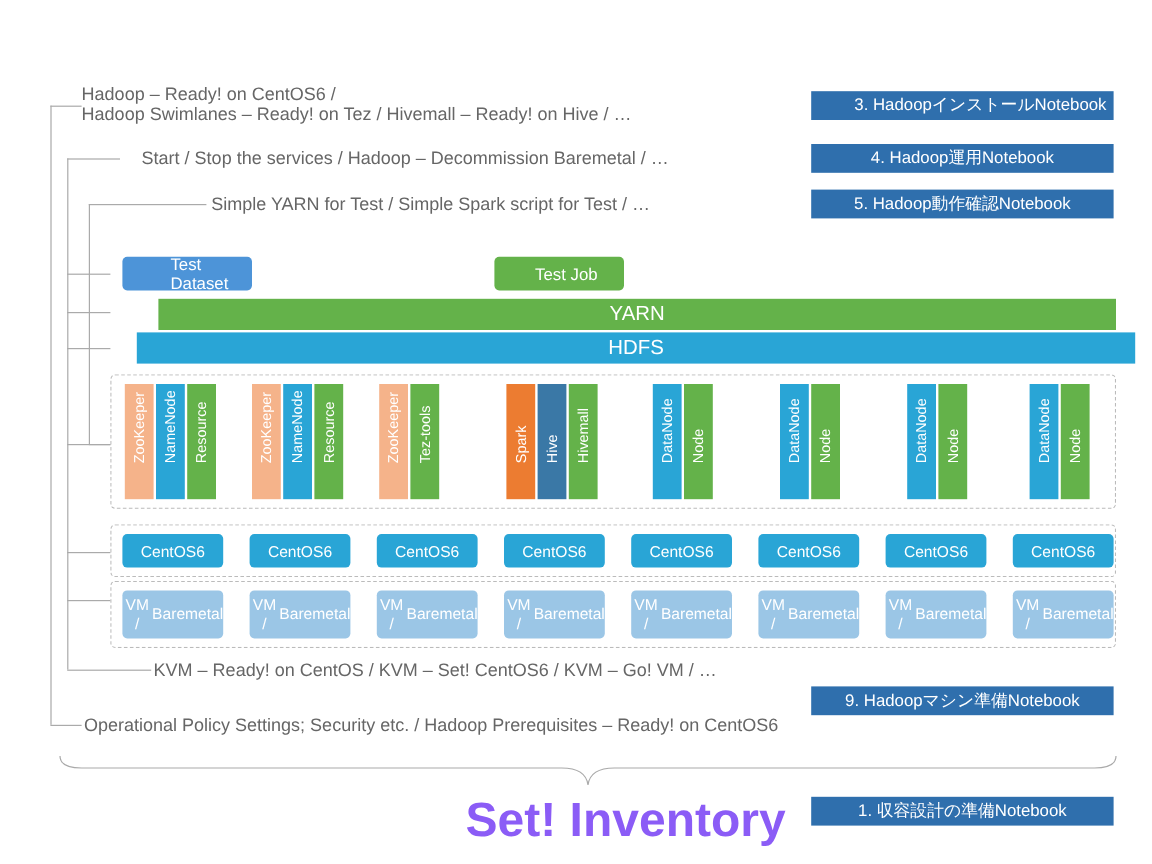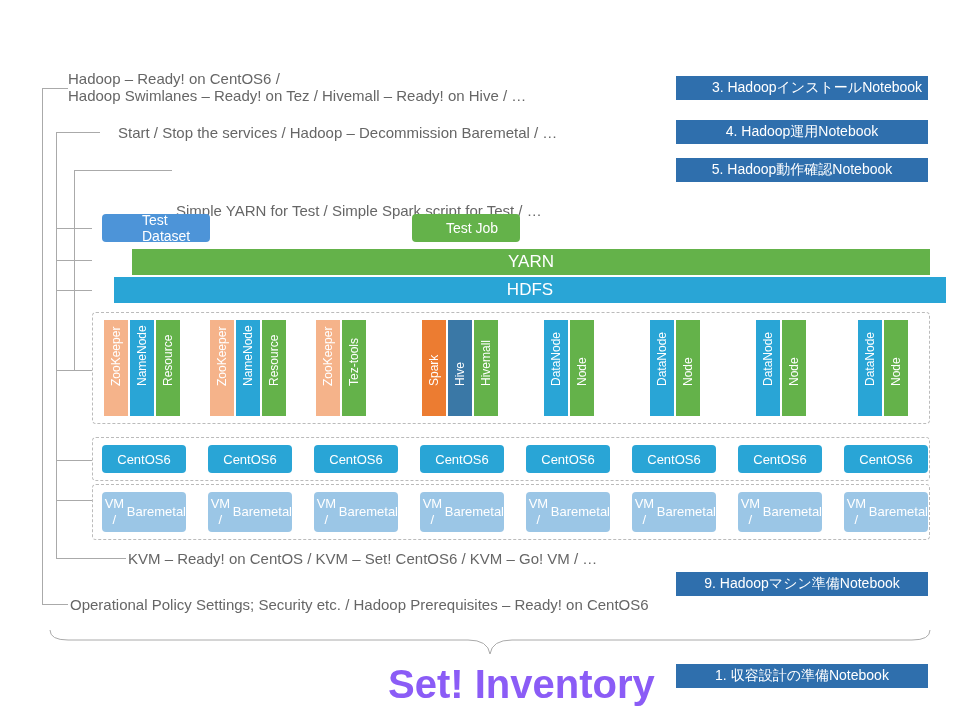--- a/index.html
+++ b/index.html
@@ -138,21 +138,21 @@
 <div class="hline" style="left:56px; top:460px; width:36px;"></div>
 <div class="hline" style="left:56px; top:500px; width:36px;"></div>
 
 <div class="vline" style="left:74px; top:170px; height:200px;"></div>
 <div class="hline" style="left:74px; top:170px; width:98px;"></div>
 <div class="hline" style="left:74px; top:370px; width:18px;"></div>
 
 <div class="txt" style="left:68px; top:70px; white-space:pre;">Hadoop – Ready! on CentOS6 /
 Hadoop Swimlanes – Ready! on Tez / Hivemall – Ready! on Hive / …</div>
 <div class="txt" style="left:118px; top:124px;">Start / Stop the services / Hadoop – Decommission Baremetal / …</div>
-<div class="txt" style="left:176px; top:162px;margin-top:40px;">Simple YARN for Test / Simple Spark script for Test / …</div>
+<div class="txt" style="left:176px; top:162px;">Simple YARN for Test / Simple Spark script for Test / …</div>
 
 <div class="nb" style="left:676px; top:76px;  width:252px;padding-left:30px;">3. HadoopインストールNotebook</div>
 <div class="nb" style="left:676px; top:120px; width:252px;">4. Hadoop運用Notebook</div>
 <div class="nb" style="left:676px; top:158px; width:252px;">5. Hadoop動作確認Notebook</div>
 
 <div class="bluebox" style="left:102px; top:214px; width:108px;">Test Dataset</div>
 <div class="greenbox" style="left:412px; top:214px; width:108px;">Test Job</div>
 
 <div class="bar green" style="left:132px; top:249px; width:798px;">YARN</div>
 <div class="bar blue" style="left:114px;  top:277px; width:832px;">HDFS</div>

